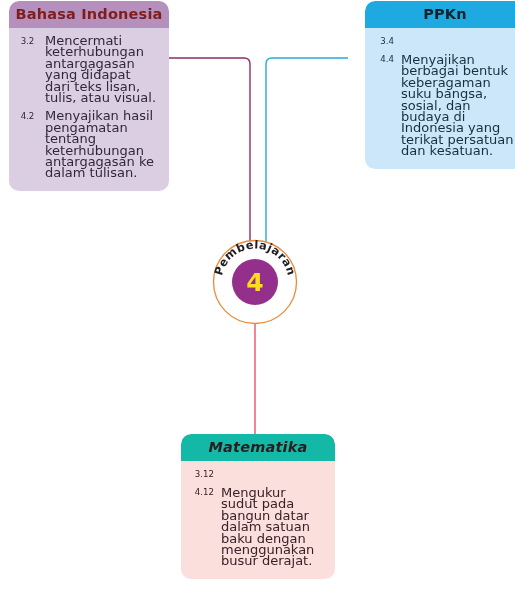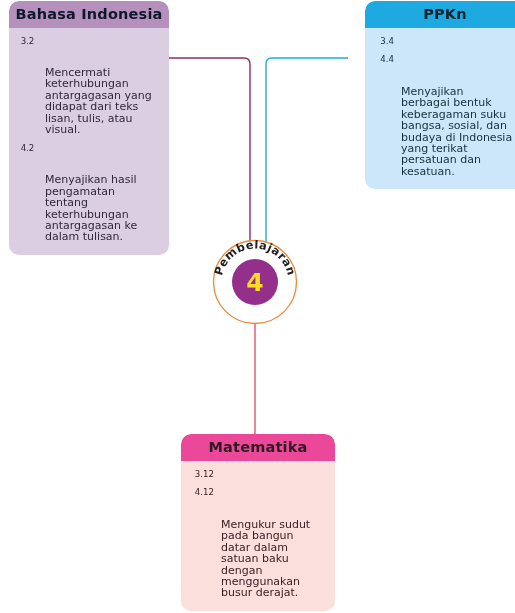--- a/index.html
+++ b/index.html
@@ -60,35 +60,34 @@
   .comp-code {
     flex: 0 0 auto;
     font-size: 8.6px;
     line-height: 11.4px;
     text-align: right;
     padding-right: 7px;
     padding-top: 0.5px;
   }
   .comp-text {
     flex: 1 1 auto;
-    font-size: 11px;
+    font-size: 13px;
     line-height: 11.4px;
-    margin-top: 32px;
   }
 
   
   #card-bahasa {
     left: 9px;
     top: 1px;
     width: 160px;
     background: #dccee2;
   }
   #card-bahasa .card-header {
     background: #b590bd;
-    color: #0f172a;
+    color: #7f1d1d;
   }
   #card-bahasa .comp-code,
   #card-bahasa .comp-text { color: #30283a; }
   #card-bahasa .comp-code { width: 21px; text-align: center; }
 
   
   #card-ppkn {
     left: 365px;
     top: 1px;
     width: 160px;
@@ -103,22 +102,23 @@
   #card-ppkn .comp-code { width: 21px; }
 
   
   #card-matematika {
     left: 181px;
     top: 434px;
     width: 154px;
     background: #fadfdd;
   }
   #card-matematika .card-header {
-    background: #ec4899;
+    background: #14b8a6;
     color: #2e1b20;
+    font-style: italic;
   }
   #card-matematika .comp-code,
   #card-matematika .comp-text { color: #3a2126; }
   #card-matematika .comp-code { width: 25px; }
 
   
   #center-node {
     position: absolute;
     left: 212px;
     top: 239px;

